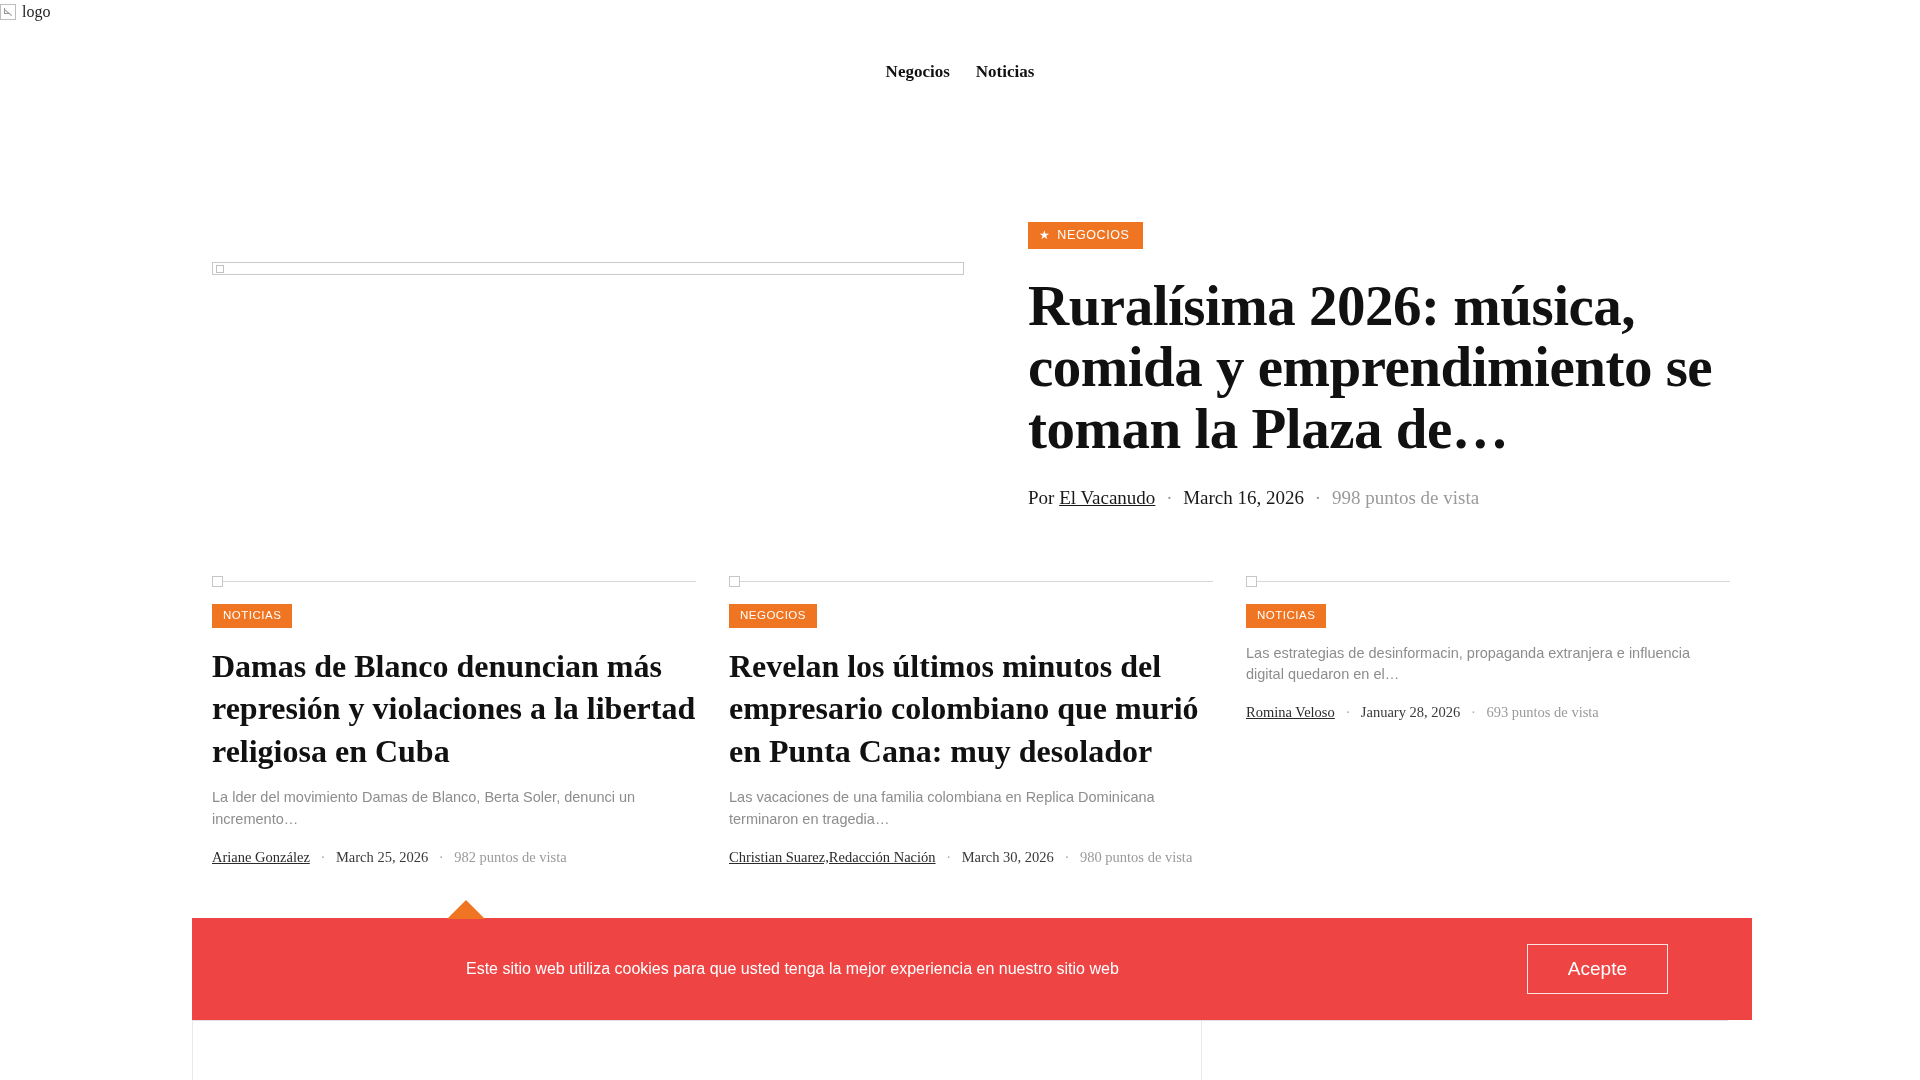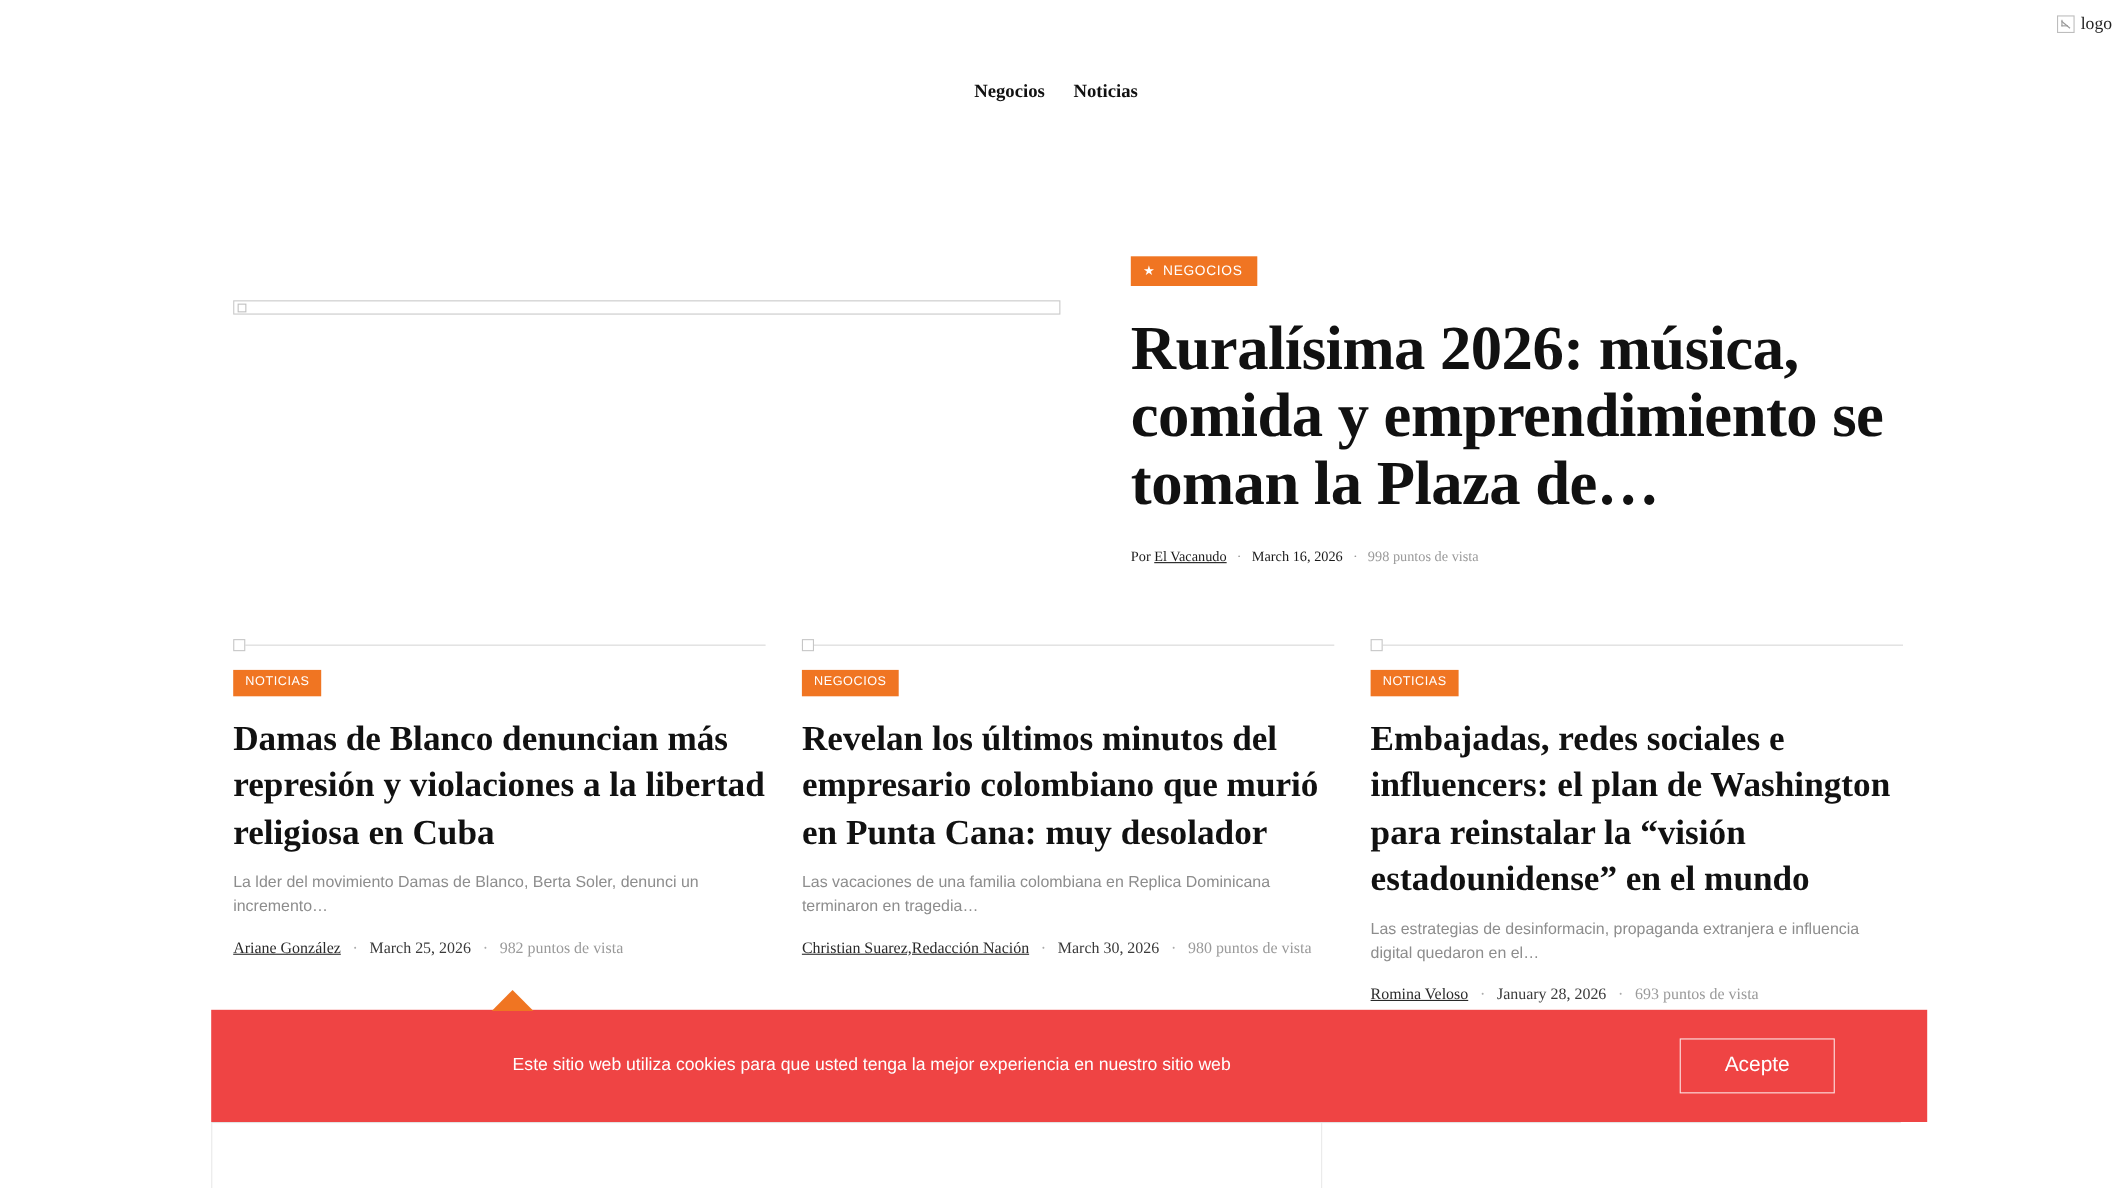--- a/index.html
+++ b/index.html
@@ -13,22 +13,22 @@
   .page {
     position: relative;
     width: 1920px;
     height: 1080px;
     background: #fff;
   }
 
   
   .site-header {
     width: 100%;
-    padding-top: 14px;
-    text-align: right;
+    padding-top: 4px;
+    text-align: left;
   }
   .logo-broken {
     display: inline-flex;
     align-items: center;
     gap: 6px;
     font-family: "Liberation Serif", serif;
     font-size: 16px;
     color: #222;
     line-height: 1;
   }
@@ -117,21 +117,21 @@
     font-size: 57px;
     line-height: 1.08;
     color: #111;
     margin: 26px 0 0 0;
     max-width: 700px;
     letter-spacing: -0.5px;
   }
   .hero-meta {
     margin-top: 28px;
     font-family: "Liberation Serif", serif;
-    font-size: 13px;
+    font-size: 19px;
     color: #1a1a1a;
   }
   .hero-meta .sep { color: #999; margin: 0 6px; }
   .hero-meta .author { text-decoration: underline; color: #1a1a1a; }
   .hero-meta .views { color: #9a9a9a; }
 
   
   .cards {
     margin-top: 72px;
     padding: 0 190px 0 212px;
@@ -322,21 +322,20 @@
         <span class="sep">·</span>
         <span class="views">980 puntos de vista</span>
       </div>
     </article>
 
     <article class="card">
       <div class="card-img">
         <span class="ph-mark"></span>
       </div>
       <span class="card-badge">NOTICIAS</span>
-      <h2 class="card-title">Embajadas, redes sociales e influencers: el plan de Washington para reinstalar la “visión estadounidense” en el mundo</h2>
       <p class="card-excerpt">Las estrategias de desinformacin, propaganda extranjera e influencia digital quedaron en el…</p>
       <div class="card-meta">
         <a href="#" class="author">Romina Veloso</a>
         <span class="sep">·</span>
         <span>January 28, 2026</span>
         <span class="sep">·</span>
         <span class="views">693 puntos de vista</span>
       </div>
     </article>
 

